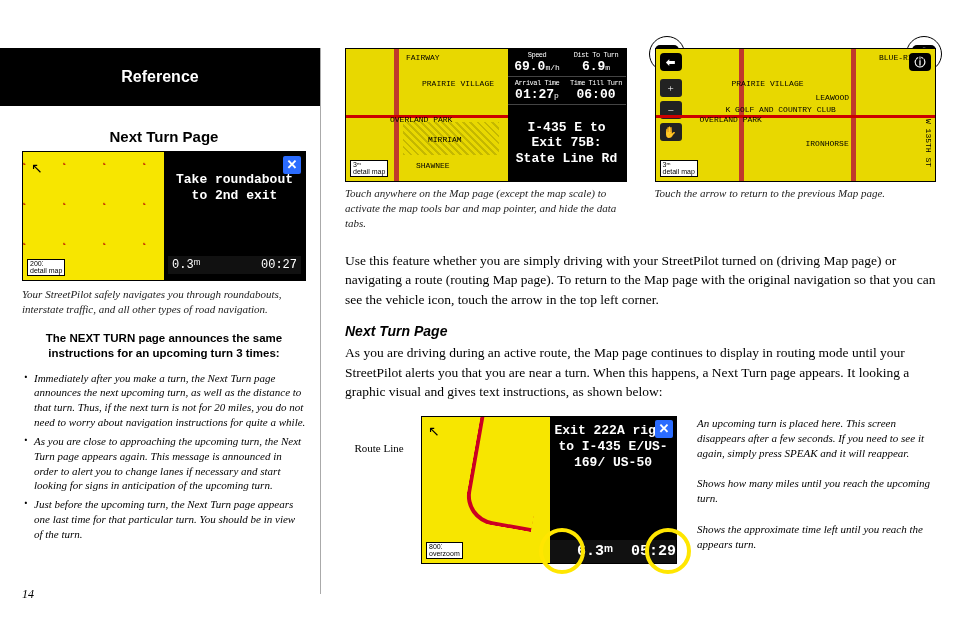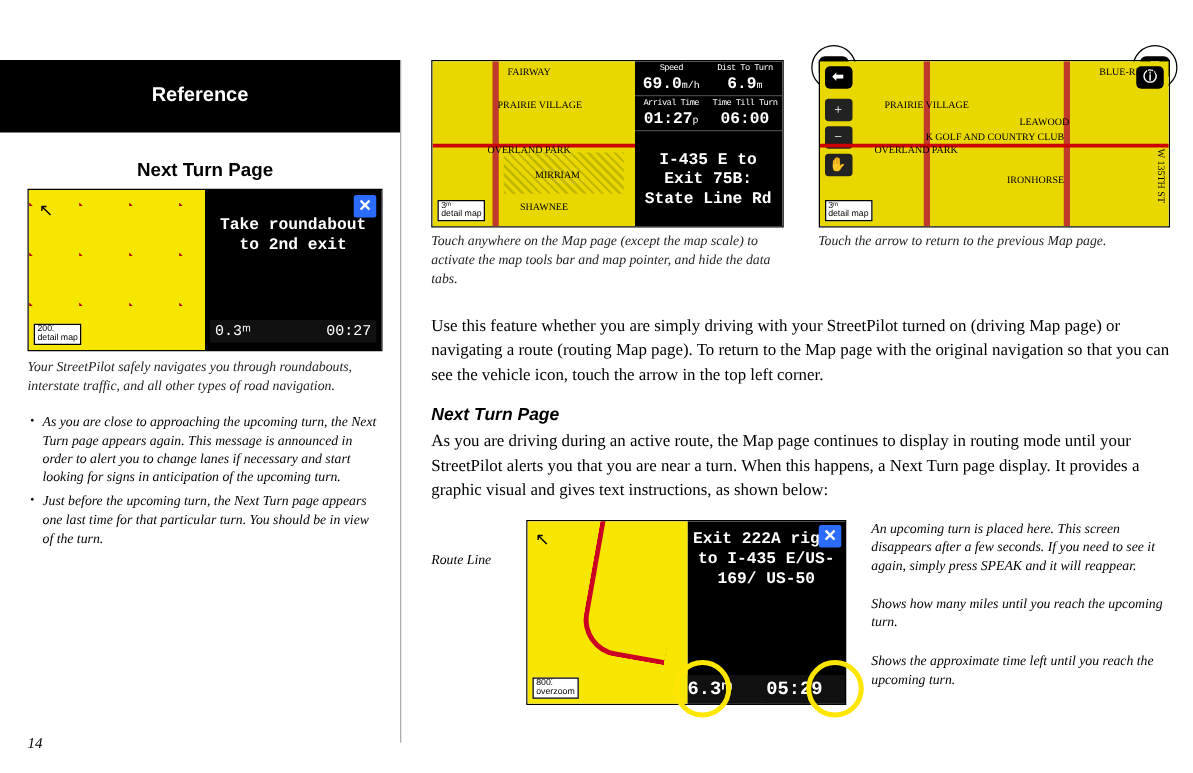--- a/index.html
+++ b/index.html
@@ -157,23 +157,23 @@
   .map-bg {
     flex: 1;
     background:
       linear-gradient(#e8d800,#e8d800);
     position: relative;
   }
   .map-bg .road-h { position:absolute; left:0; right:0; height:3px; background:#c00; top:50%; }
   .map-bg .road-v1 { position:absolute; top:0; bottom:0; width:5px; background:#c0392b; left:30%; }
   .map-bg .road-v2 { position:absolute; top:0; bottom:0; width:5px; background:#c0392b; left:70%; }
   .map-bg .hatch { position:absolute; left:35%; right:5%; top:55%; bottom:20%; background: repeating-linear-gradient(45deg,#c5b800,#c5b800 2px, transparent 2px, transparent 5px); }
-  .map-bg .label { position:absolute; font-family: Liberation Serif, serif; font-size:8px; color:#000; }
+  .map-bg .label { position:absolute; font-family: Liberation Mono, monospace; font-size:8px; color:#000; }
   .map-bg .l1 { top:4px; left:60px; }
-  .map-bg .l2 { top:30px; left:52px; }
+  .map-bg .l2 { top:30px; left:76px; }
   .map-bg .l3 { top:66px; left:44px; }
   .map-bg .l4 { top:86px; left:82px; }
   .map-bg .l5 { top:112px; left:70px; }
 
   .data-panel {
     flex: 0 0 118px;
     background: #000;
     color: #ffffff;
     font-family: "Courier New", monospace;
     display: flex;
@@ -214,25 +214,24 @@
     margin-bottom: 4px;
   }
 
   .diagram {
     display:flex;
     align-items: flex-start;
     gap: 8px;
     margin-top: 12px;
   }
   .diag-left-label {
-    font-style: italic;
     font-size: 11px;
     padding-top: 26px;
     width: 68px;
-    text-align: left;
+    text-align: center;
   }
   .diag-img-wrap { position: relative; }
   .diag-img {
     border: 1px solid #000;
     width: 256px;
     height: 148px;
     display: flex;
     overflow: hidden;
   }
   .diag-map {
@@ -245,21 +244,21 @@
   .diag-panel {
     flex: 1;
     background:#000;
     color:#fff;
     display:flex;
     flex-direction:column;
     font-family:"Courier New", monospace;
   }
   .diag-dest { text-align:center; font-size:13px; font-weight:bold; line-height:1.25; padding:6px 4px; flex:1; }
   .diag-foot { display:flex; }
-  .diag-foot .cell { flex:1; text-align:left; font-size:15px; font-weight:bold; padding:3px 0; background:#111; }
+  .diag-foot .cell { flex:1; text-align:right; font-size:15px; font-weight:bold; padding:3px 0; background:#111; }
   .yellow-circle { position:absolute; width:46px; height:46px; border:4px solid #ffe600; border-radius:50%; pointer-events:none; }
   .yc1 { bottom:-10px; left:118px; }
   .yc2 { bottom:-10px; right:-14px; }
 
   .diag-right {
     flex: 1;
     font-style: italic;
     font-size: 11px;
     line-height: 1.35;
     padding-left: 12px;
@@ -286,21 +285,23 @@
         <div class="close-x">✕</div>
         <div class="panel-text">Take roundabout to 2nd exit</div>
         <div class="panel-foot">
           <span>0.3ᵐ</span>
           <span>00:27</span>
         </div>
       </div>
     </div>
 
     <div class="caption-italic">Your StreetPilot safely navigates you through roundabouts, interstate traffic, and all other types of road navigation.</div>
+    <div class="sidebar-bold">The NEXT TURN page announces the same instructions for an upcoming turn 3 times:</div>
     <ul class="bullets">
+      <li>Immediately after you make a turn, the Next Turn page announces the next upcoming turn, as well as the distance to that turn. Thus, if the next turn is not for 20 miles, you do not need to worry about navigation instructions for quite a while.</li>
       <li>As you are close to approaching the upcoming turn, the Next Turn page appears again. This message is announced in order to alert you to change lanes if necessary and start looking for signs in anticipation of the upcoming turn.</li>
       <li>Just before the upcoming turn, the Next Turn page appears one last time for that particular turn. You should be in view of the turn.</li>
     </ul>
     <div class="page-num">14</div>
   </div>
 
   <div class="vrule"></div>
 
   <div class="main">
     <div class="top-images">
@@ -352,34 +353,34 @@
               <div class="tool-btn">✋</div>
             </div>
             <div class="road-v1"></div>
               <div class="road-v2"></div>
               <div class="road-h"></div>
             <div class="label l2">PRAIRIE VILLAGE</div>
             <div class="label l3">OVERLAND PARK</div>
             <div class="label" style="top:44px; left:160px;">LEAWOOD</div>
             <div class="label" style="top:90px; left:150px;">IRONHORSE</div>
             <div class="label" style="top:4px; right:8px;">BLUE-RIVER</div>
-            <div class="label" style="top:56px; left:85px;">K GOLF AND COUNTRY CLUB</div>
+            <div class="label" style="top:56px; left:70px;">K GOLF AND COUNTRY CLUB</div>
             <div class="label" style="top:70px; right:2px; writing-mode:vertical-rl;">W 135TH ST</div>
             <div class="scale-box">
               <span>3ᵐ</span><br><span>detail map</span>
             </div>
           </div>
         </div>
         <div class="caption-italic">Touch the arrow to return to the previous Map page.</div>
       </div>
     </div>
 
     <p class="body-p">Use this feature whether you are simply driving with your StreetPilot turned on (driving Map page) or navigating a route (routing Map page). To return to the Map page with the original navigation so that you can see the vehicle icon, touch the arrow in the top left corner.</p>
     <div class="sub-h">Next Turn Page</div>
-    <p class="body-p">As you are driving during an active route, the Map page continues to display in routing mode until your StreetPilot alerts you that you are near a turn. When this happens, a Next Turn page display. It provides a graphic visual and gives text instructions, as shown below:</p>
+    <p class="body-p">As you are driving during an active route, the Map page continues to display in routing mode until your StreetPilot alerts you that you are near a turn. When this happens, a Next Turn page appears. It looking a graphic visual and gives text instructions, as shown below:</p>
 
     <div class="diagram">
       <div class="diag-left-label">Route Line</div>
 
       <div class="diag-img-wrap">
         <div class="diag-img">
           <div class="diag-map">
             <div class="cursor">↖</div>
             <div class="rline"></div>
             <div class="scale-box">
@@ -395,17 +396,17 @@
             </div>
           </div>
         </div>
         <div class="yellow-circle yc1"></div>
         <div class="yellow-circle yc2"></div>
       </div>
 
       <div class="diag-right">
         <p>An upcoming turn is placed here. This screen disappears after a few seconds. If you need to see it again, simply press SPEAK and it will reappear.</p>
         <p>Shows how many miles until you reach the upcoming turn.</p>
-        <p>Shows the approximate time left until you reach the upcoming turn.</p>
+        <p>Shows the approximate time left until you reach the appears turn.</p>
       </div>
     </div>
   </div>
 </div>
 
 </body></html>

